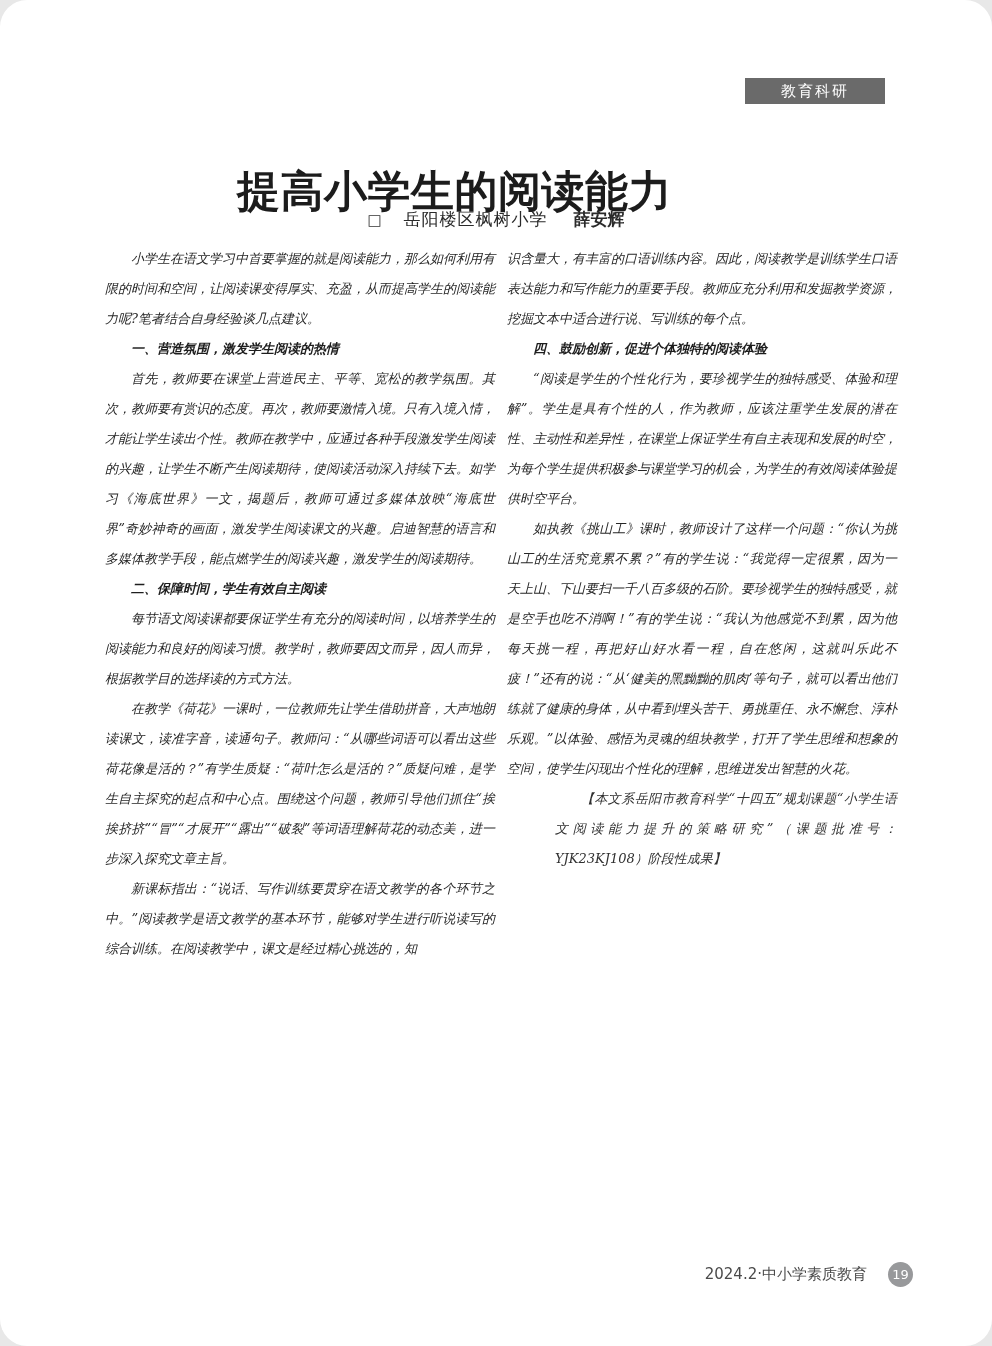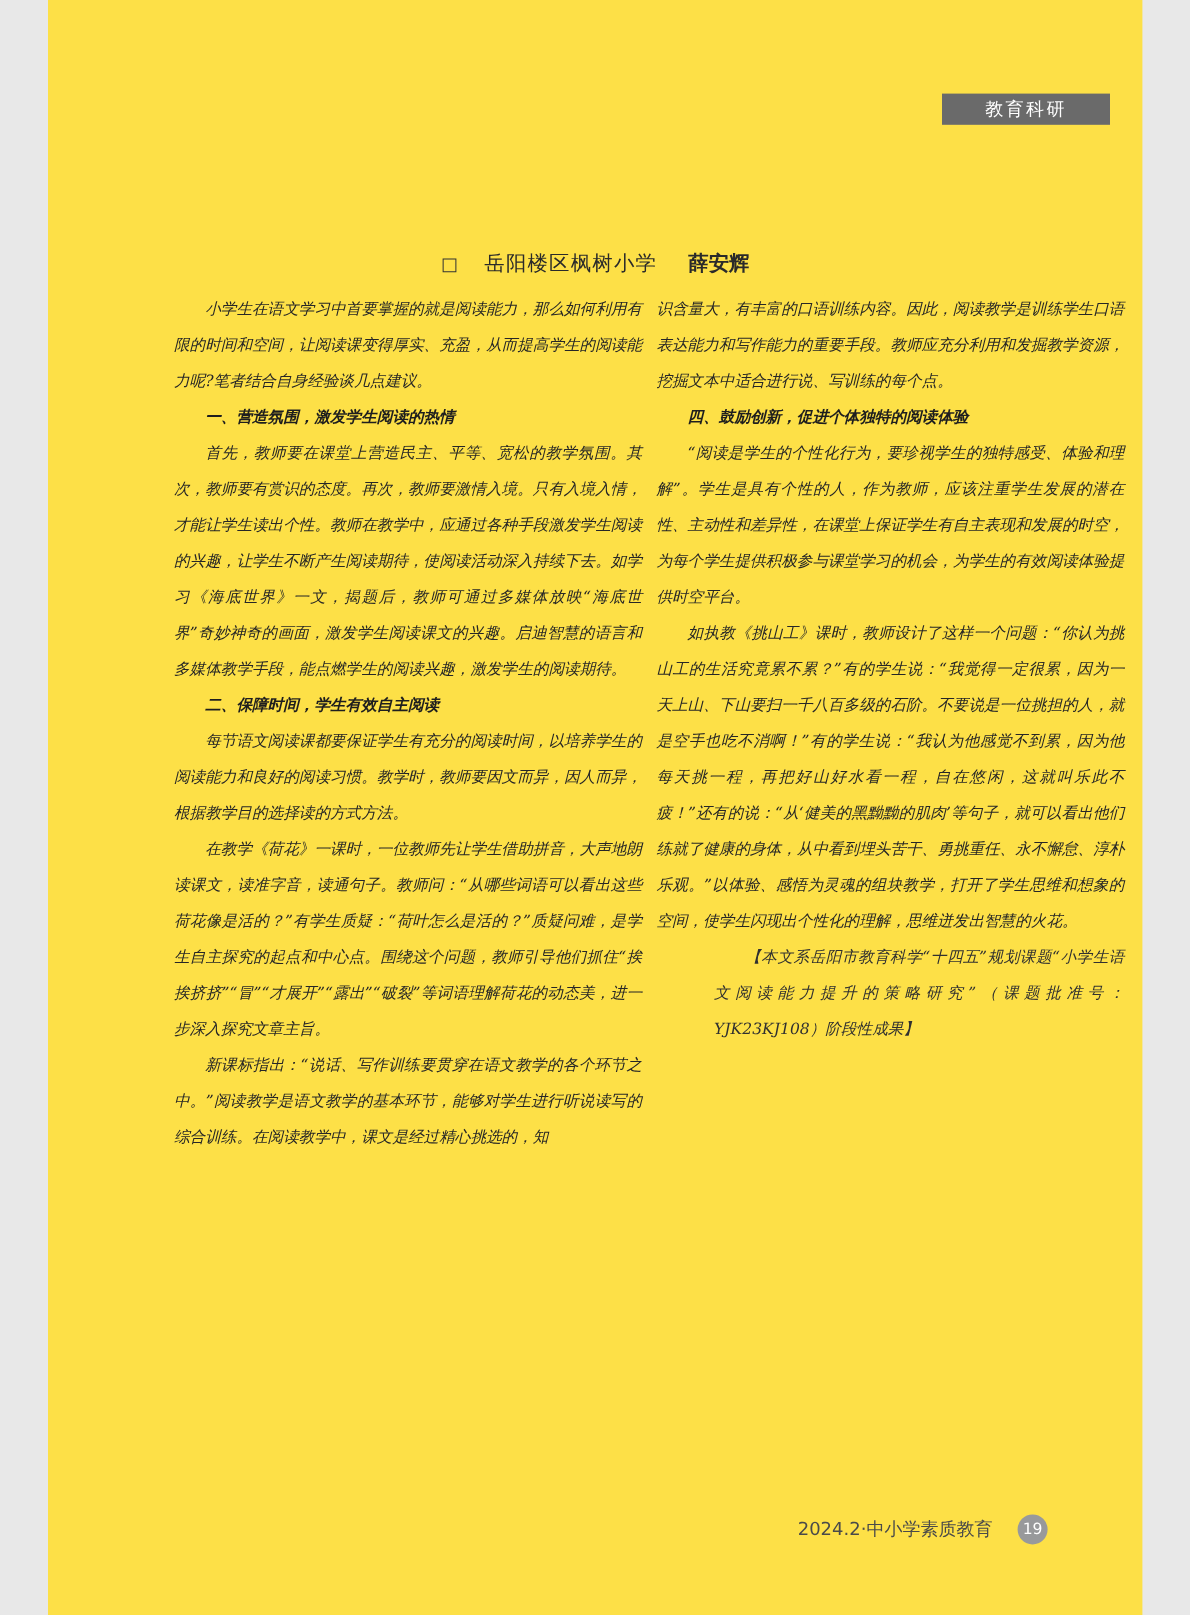--- a/index.html
+++ b/index.html
@@ -1,24 +1,25 @@
 <!DOCTYPE html>
 <html><head>
 <meta charset="utf-8">
 <style>
   html, body { margin: 0; padding: 0; background: #e8e8e8; }
   .page {
     position: relative;
-    width: 912px;
+    width: 992px;
     height: 1346px;
     margin: 0 auto;
-    background: #fde047;
+    background: #ffffff;
     overflow: hidden;
     font-family: "DejaVu Serif", "Liberation Serif", serif;
     color: #262626;
+    border-radius: 27px;
   }
   .header-badge {
     position: absolute;
     top: 78px;
     left: 745px;
     width: 140px;
     height: 26px;
     background: #6a6a6a;
     color: #ffffff;
     font-family: "DejaVu Sans", "Liberation Sans", sans-serif;
@@ -109,20 +110,21 @@
     justify-content: center;
   }
 </style>
 </head>
 <body>
 
 <div class="page">
 
   <div class="header-badge">教育科研</div>
 
+  <h1 class="article-title">提高小学生的阅读能力</h1>
 
   <div class="byline">
     <span class="marker">□</span>
     <span class="affiliation">岳阳楼区枫树小学</span>
     <span class="author">薛安辉</span>
   </div>
 
   <div class="columns">
     <div class="column">
         <p class="block body indent">小学生在语文学习中首要掌握的就是阅读能力，那么如何利用有限的时间和空间，让阅读课变得厚实、充盈，从而提高学生的阅读能力呢?笔者结合自身经验谈几点建议。</p>
@@ -130,21 +132,21 @@
         <p class="block body indent">首先，教师要在课堂上营造民主、平等、宽松的教学氛围。其次，教师要有赏识的态度。再次，教师要激情入境。只有入境入情，才能让学生读出个性。教师在教学中，应通过各种手段激发学生阅读的兴趣，让学生不断产生阅读期待，使阅读活动深入持续下去。如学习《海底世界》一文，揭题后，教师可通过多媒体放映“海底世界”奇妙神奇的画面，激发学生阅读课文的兴趣。启迪智慧的语言和多媒体教学手段，能点燃学生的阅读兴趣，激发学生的阅读期待。</p>
         <p class="block heading indent">二、保障时间，学生有效自主阅读</p>
         <p class="block body indent">每节语文阅读课都要保证学生有充分的阅读时间，以培养学生的阅读能力和良好的阅读习惯。教学时，教师要因文而异，因人而异，根据教学目的选择读的方式方法。</p>
         <p class="block body indent">在教学《荷花》一课时，一位教师先让学生借助拼音，大声地朗读课文，读准字音，读通句子。教师问：“从哪些词语可以看出这些荷花像是活的？”有学生质疑：“荷叶怎么是活的？”质疑问难，是学生自主探究的起点和中心点。围绕这个问题，教师引导他们抓住“挨挨挤挤”“冒”“才展开”“露出”“破裂”等词语理解荷花的动态美，进一步深入探究文章主旨。</p>
         <p class="block body indent">新课标指出：“说话、写作训练要贯穿在语文教学的各个环节之中。”阅读教学是语文教学的基本环节，能够对学生进行听说读写的综合训练。在阅读教学中，课文是经过精心挑选的，知</p>
       </div>
     <div class="column">
         <p class="block body">识含量大，有丰富的口语训练内容。因此，阅读教学是训练学生口语表达能力和写作能力的重要手段。教师应充分利用和发掘教学资源，挖掘文本中适合进行说、写训练的每个点。</p>
         <p class="block heading indent">四、鼓励创新，促进个体独特的阅读体验</p>
         <p class="block body indent">“阅读是学生的个性化行为，要珍视学生的独特感受、体验和理解”。学生是具有个性的人，作为教师，应该注重学生发展的潜在性、主动性和差异性，在课堂上保证学生有自主表现和发展的时空，为每个学生提供积极参与课堂学习的机会，为学生的有效阅读体验提供时空平台。</p>
-        <p class="block body indent">如执教《挑山工》课时，教师设计了这样一个问题：“你认为挑山工的生活究竟累不累？”有的学生说：“我觉得一定很累，因为一天上山、下山要扫一千八百多级的石阶。不要说是一位挑担的人，就是空手也吃不消啊！”有的学生说：“我认为他感觉不到累，因为他每天挑一程，再把好山好水看一程，自在悠闲，这就叫乐此不疲！”还有的说：“从‘健美的黑黝黝的肌肉’等句子，就可以看出他们练就了健康的身体，从中看到埋头苦干、勇挑重任、永不懈怠、淳朴乐观。”以体验、感悟为灵魂的组块教学，打开了学生思维和想象的空间，使学生闪现出个性化的理解，思维迸发出智慧的火花。</p>
+        <p class="block body indent">如执教《挑山工》课时，教师设计了这样一个问题：“你认为挑山工的生活究竟累不累？”有的学生说：“我觉得一定很累，因为一天上山、下山要扫一千八百多级的石阶。要珍视学生的独特感受，就是空手也吃不消啊！”有的学生说：“我认为他感觉不到累，因为他每天挑一程，再把好山好水看一程，自在悠闲，这就叫乐此不疲！”还有的说：“从‘健美的黑黝黝的肌肉’等句子，就可以看出他们练就了健康的身体，从中看到埋头苦干、勇挑重任、永不懈怠、淳朴乐观。”以体验、感悟为灵魂的组块教学，打开了学生思维和想象的空间，使学生闪现出个性化的理解，思维迸发出智慧的火花。</p>
         <p class="block note indent">【本文系岳阳市教育科学“十四五”规划课题“小学生语文阅读能力提升的策略研究”（课题批准号：YJK23KJ108）阶段性成果】</p>
       </div>
   </div>
 
   <div class="footer">
     <span>2024.2·中小学素质教育</span>
     <span class="page-badge">19</span>
   </div>
 
 </div>

